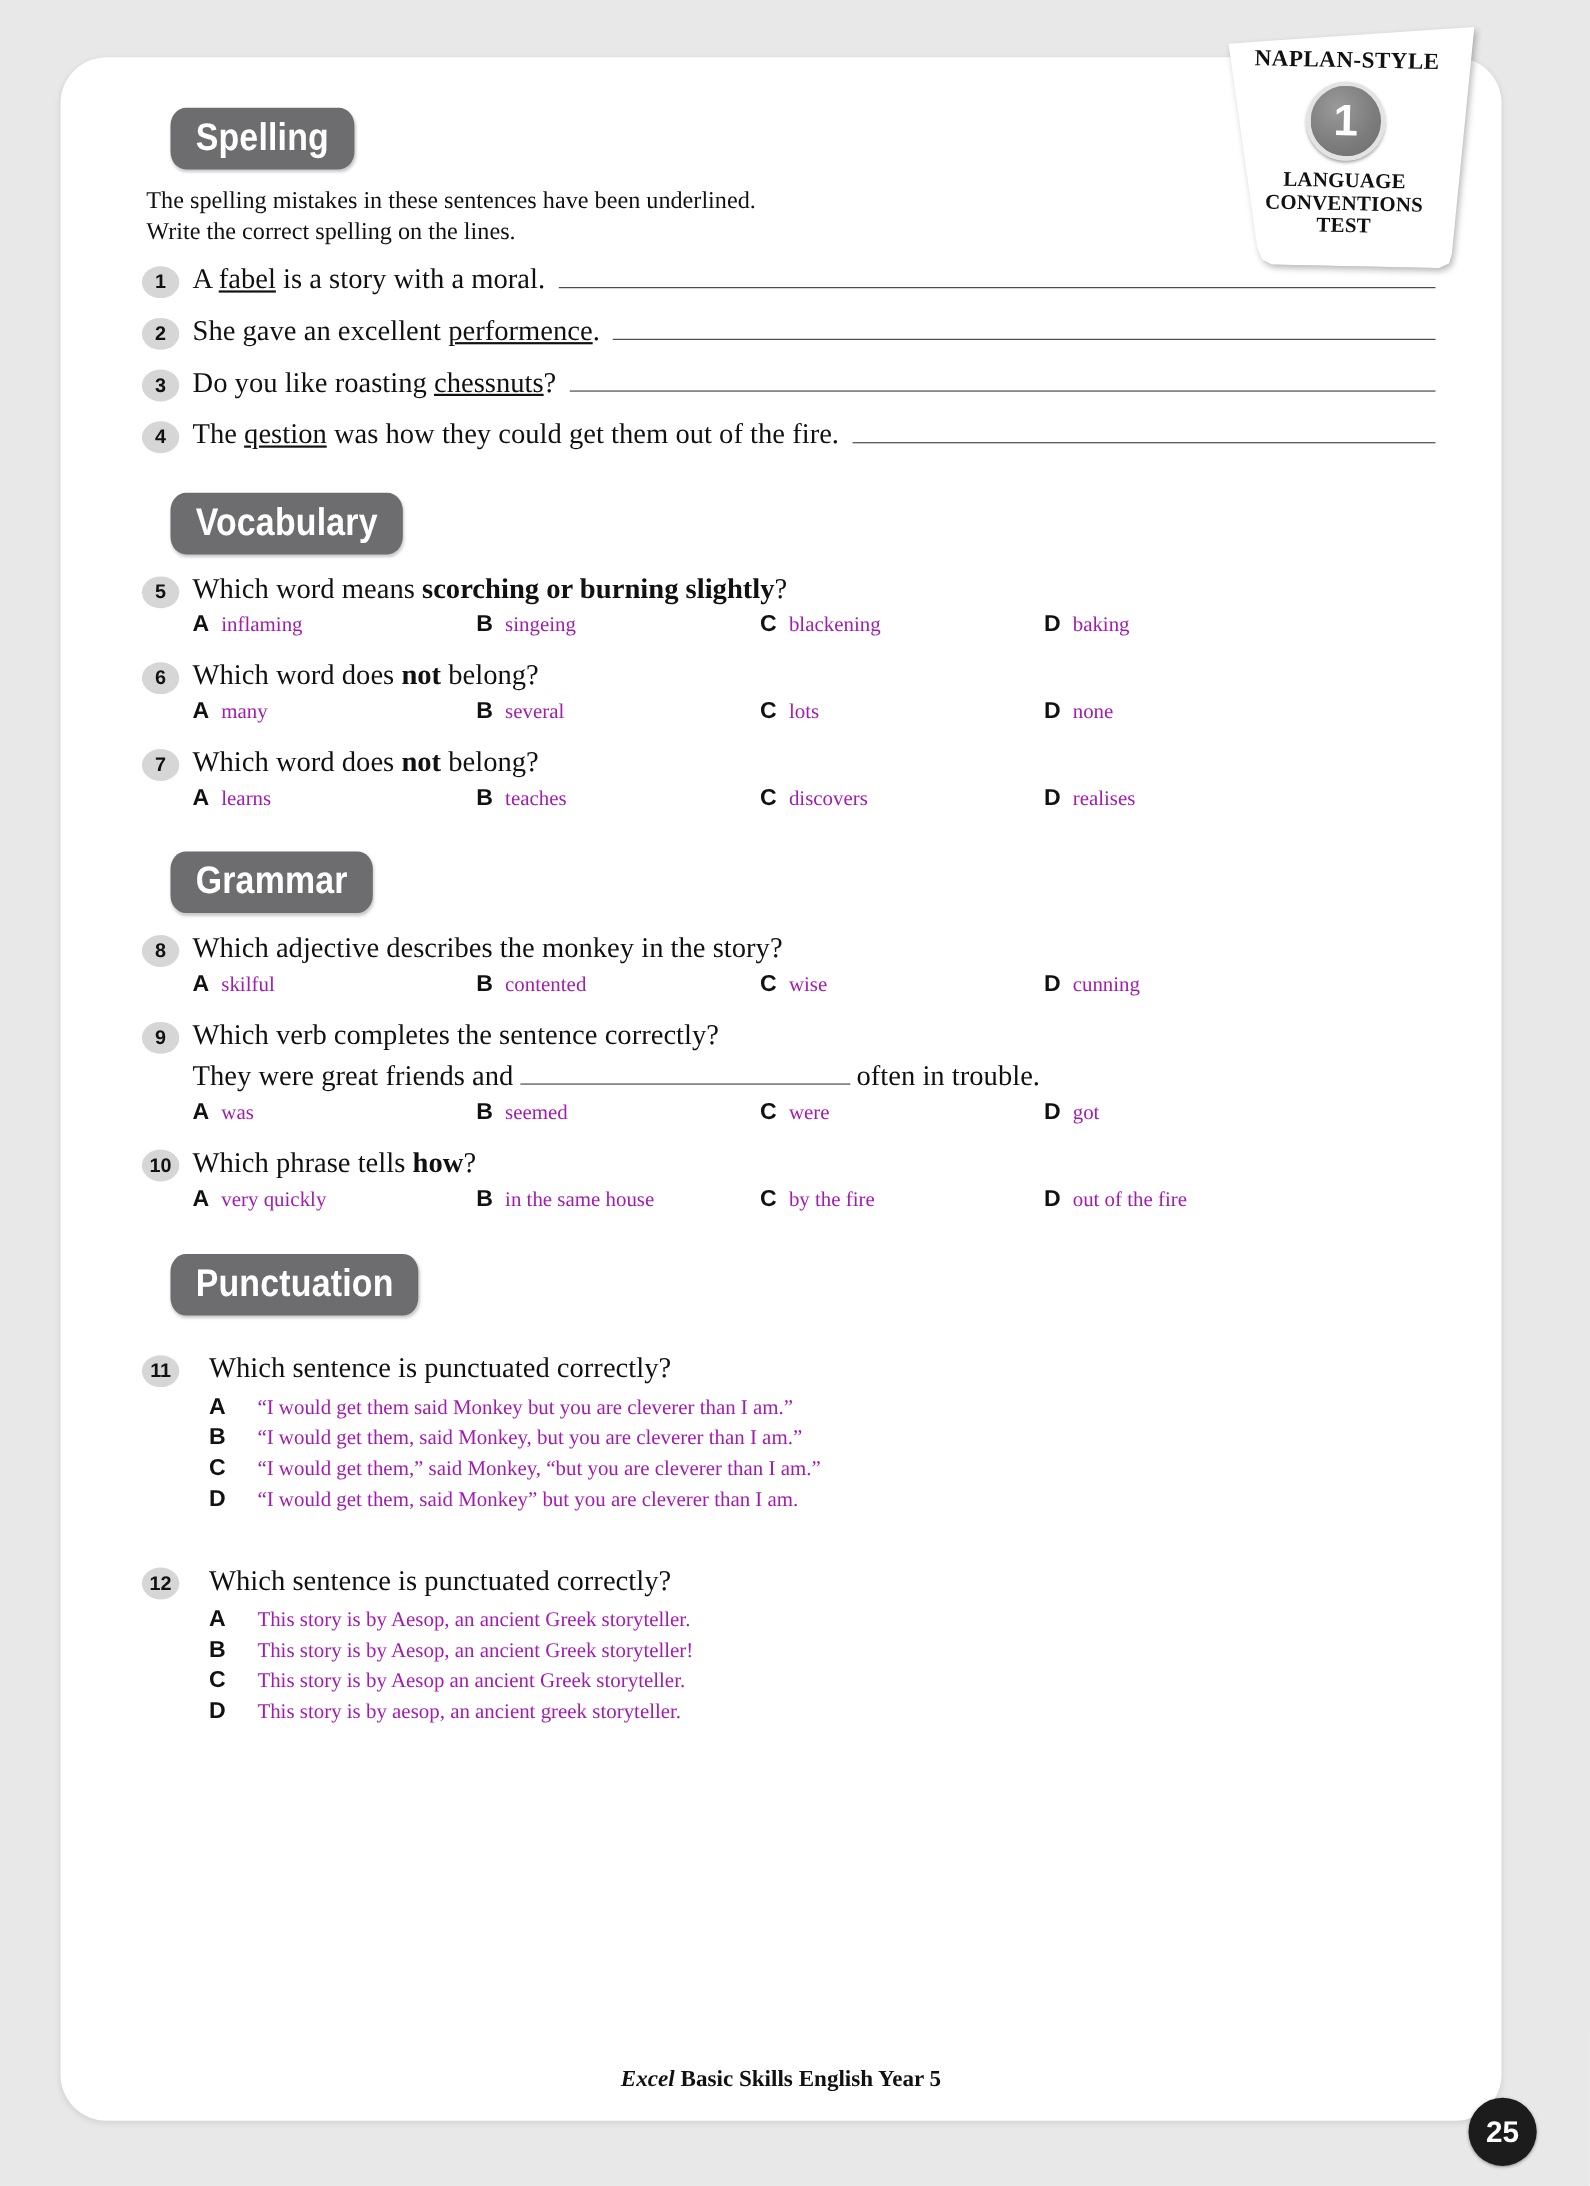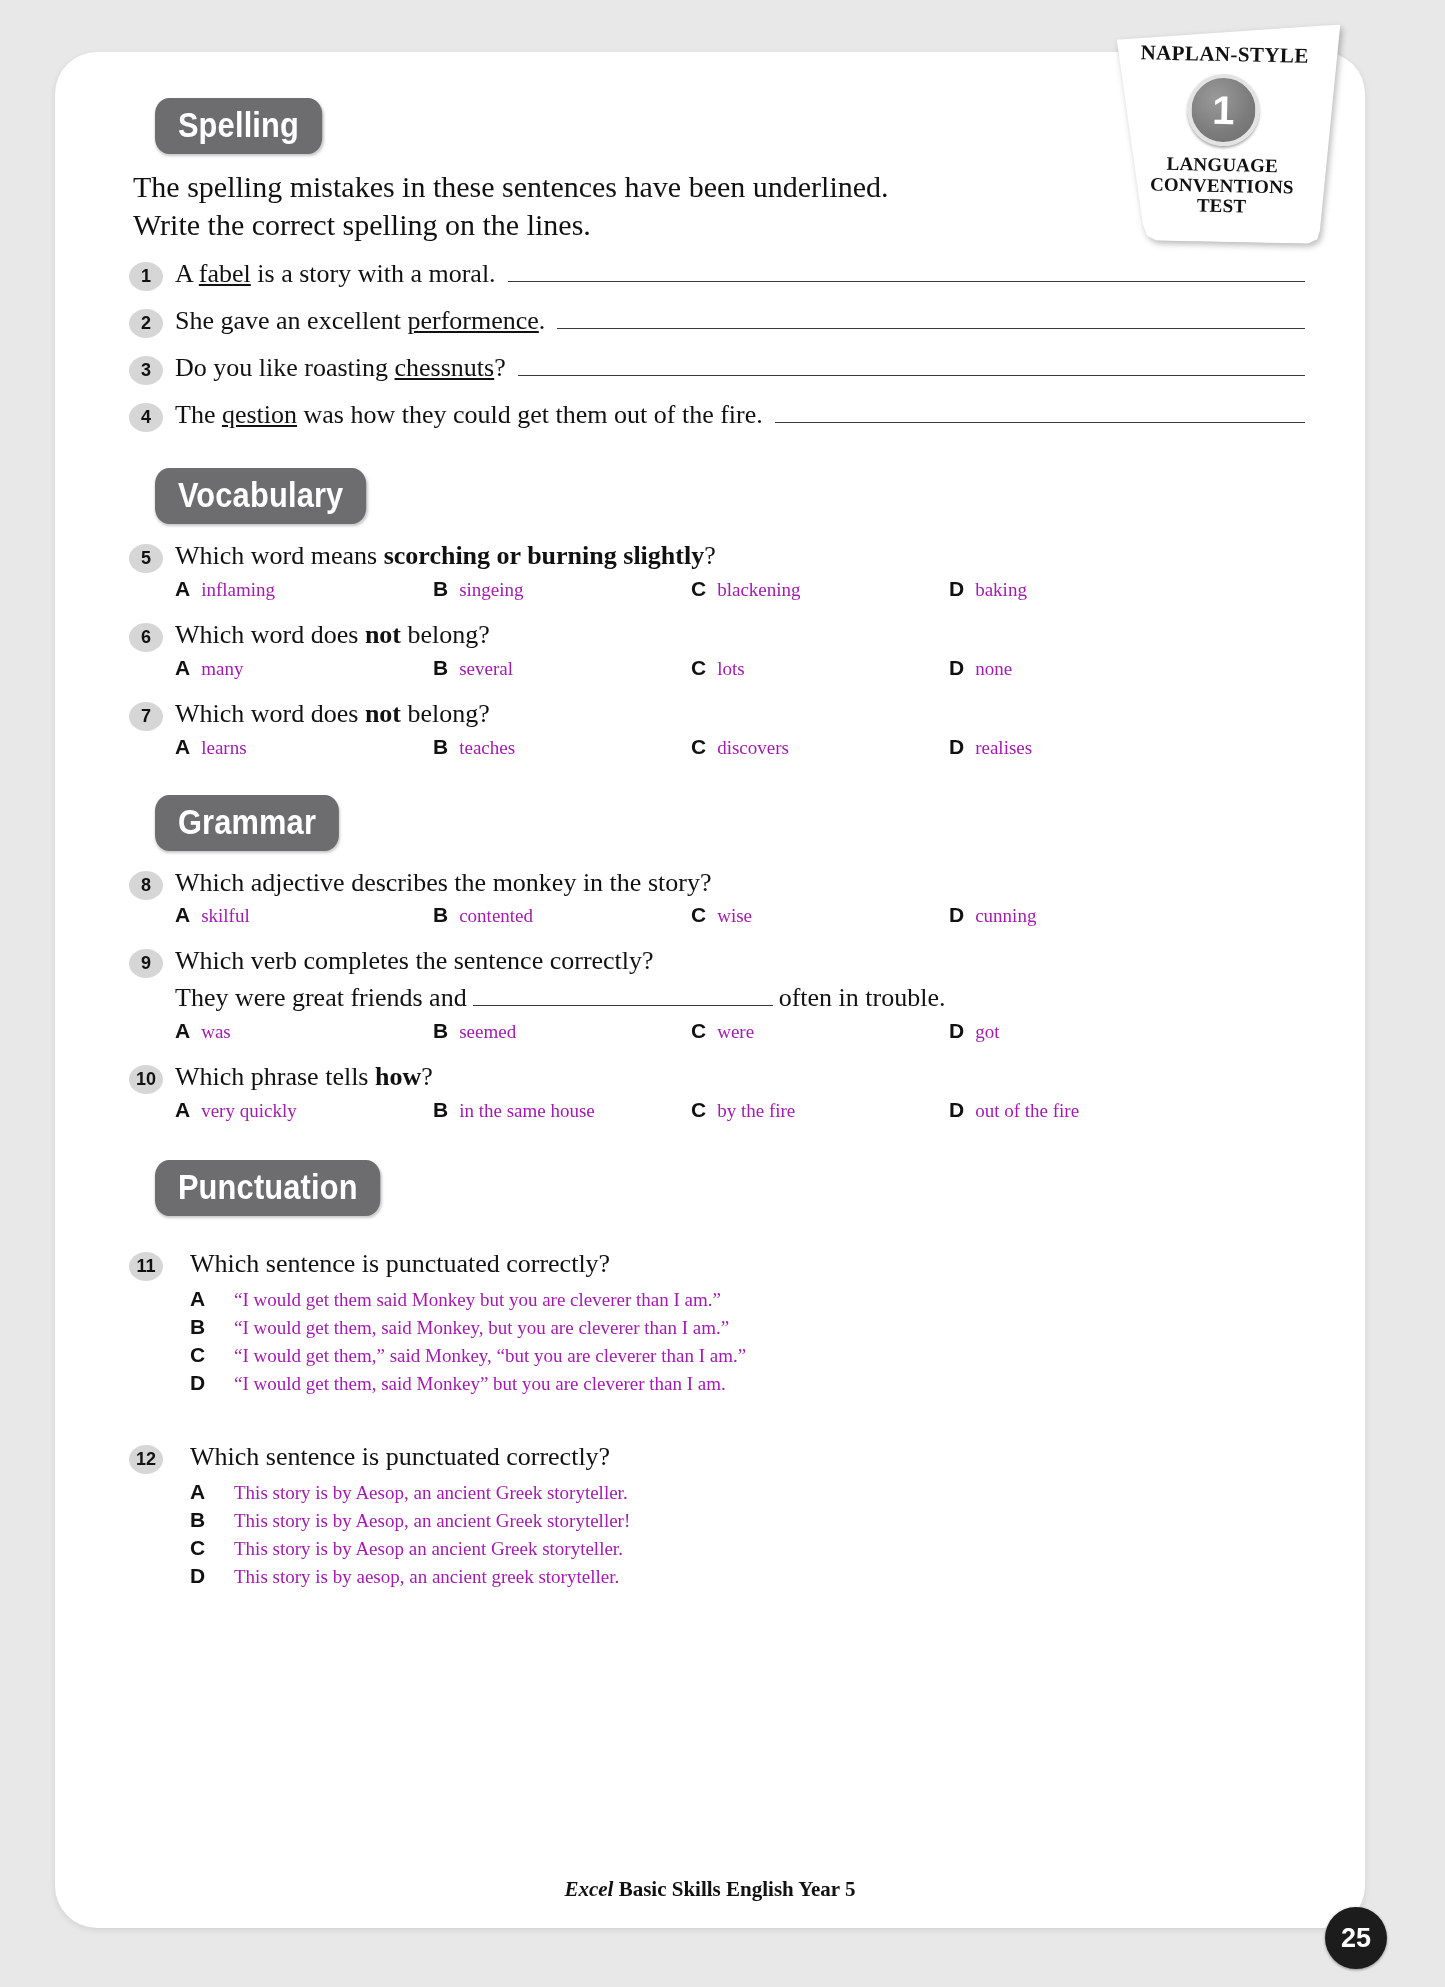--- a/index.html
+++ b/index.html
@@ -108,21 +108,21 @@
     transform-origin: left center;
     box-shadow: 1px 2px 3px rgba(0,0,0,0.22);
   }
   .pill-row { margin: 0 0 14px 0; padding-left: 40px; }
   .pill-row.vocab { margin-top: 34px; }
   .pill-row.grammar { margin-top: 34px; }
   .pill-row.punct { margin-top: 36px; margin-bottom: 30px; }
 
   
   .instructions {
-    font-size: 30px;
+    font-size: 22px;
     line-height: 1.27;
     color: #111;
     margin: 10px 0 12px 18px;
   }
 
   
   .q {
     display: flex;
     align-items: flex-start;
     margin-bottom: 4px;
@@ -222,21 +222,21 @@
     bottom: 26px;
     text-align: center;
     font-family: "Liberation Serif", serif;
     font-weight: bold;
     font-size: 21px;
     color: #111;
   }
   .footer i { font-style: italic; }
   .page-num {
     position: absolute;
-    right: 58px;
+    right: 48px;
     bottom: 18px;
     width: 62px; height: 62px;
     border-radius: 50%;
     background: #1c1c1c;
     color: #ffffff;
     font-family: "Liberation Sans", sans-serif;
     font-weight: bold;
     font-size: 27px;
     display: flex; align-items: center; justify-content: center;
     z-index: 45;

